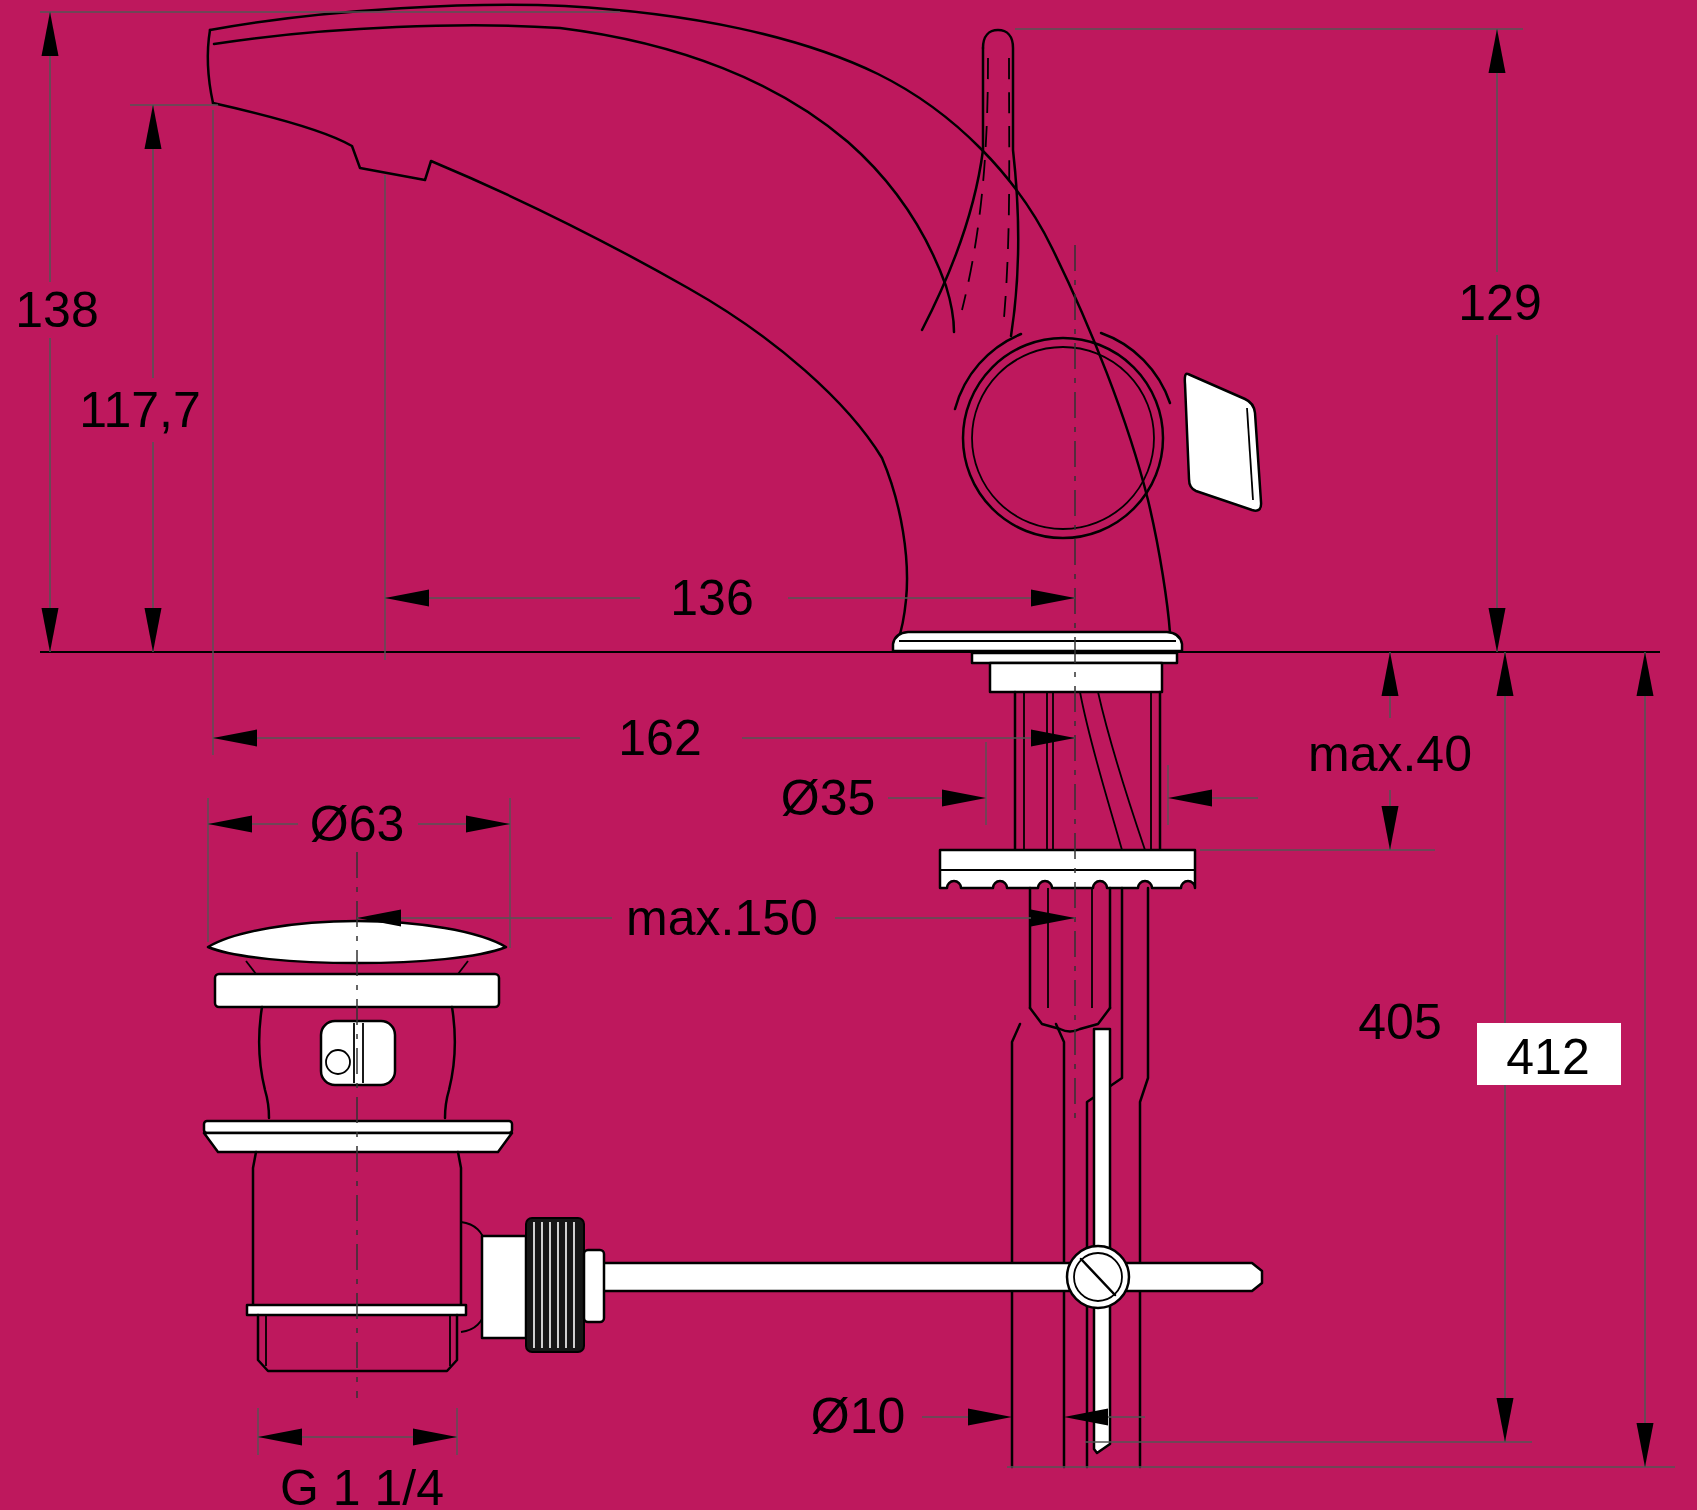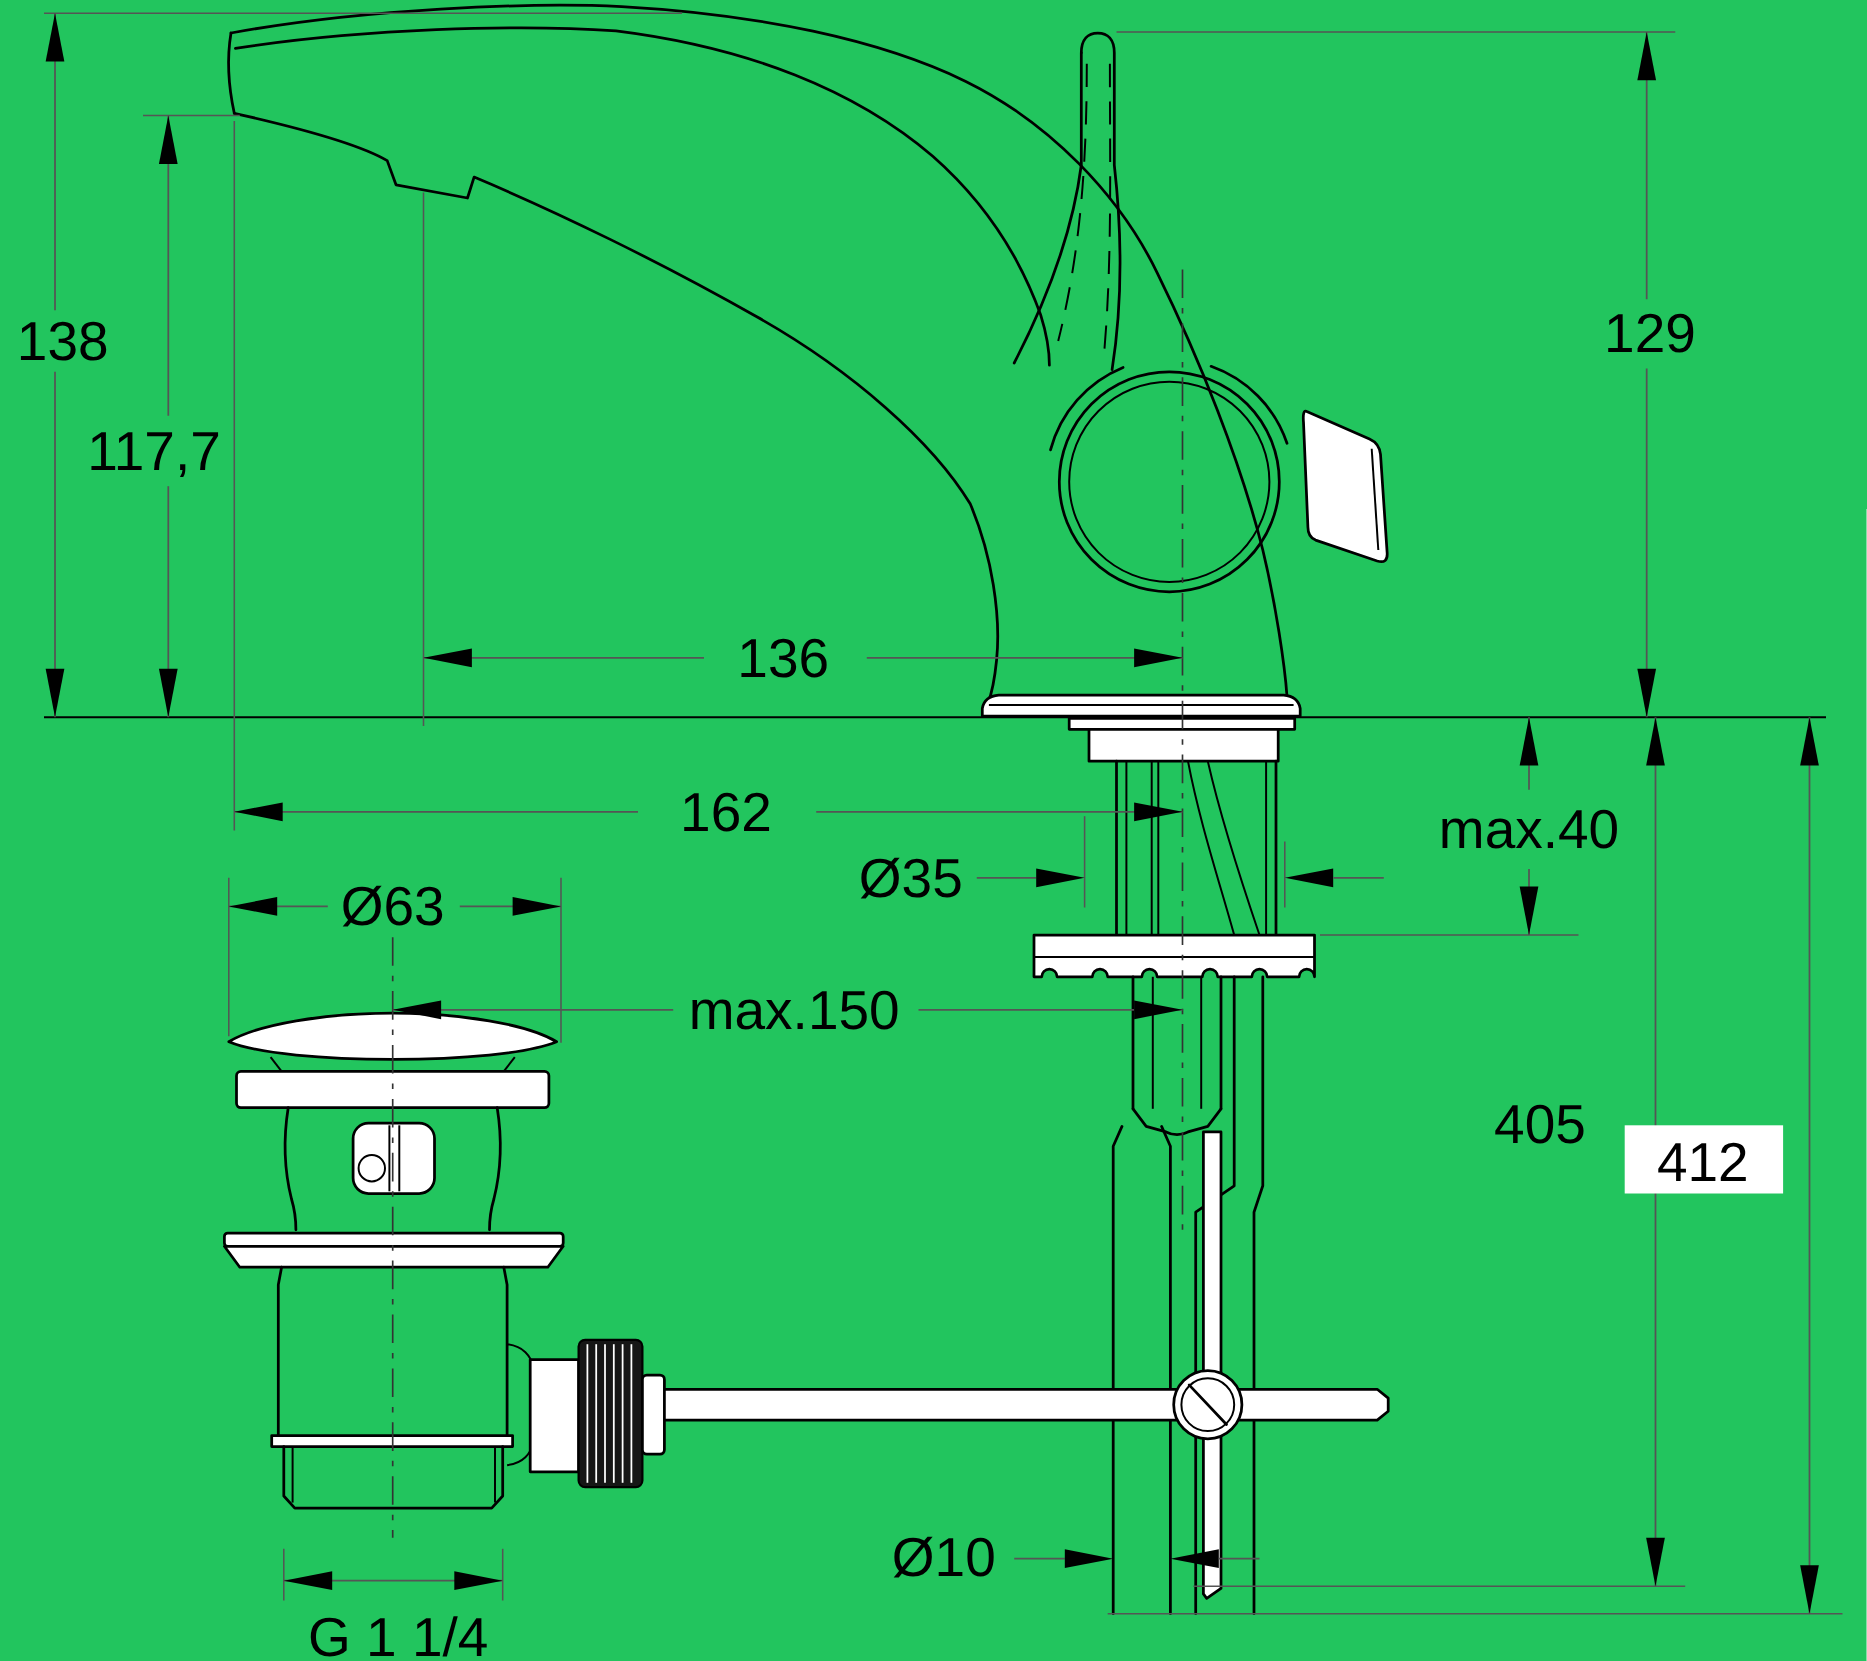--- a/index.html
+++ b/index.html
@@ -1,16 +1,16 @@
 <!DOCTYPE html>
 <html><head>
 <meta charset="utf-8">
 <style>
   html,body{margin:0;padding:0;background:#fff;}
-  .stage{width:1697px;height:1510px;position:relative;background:#22c55e;overflow:hidden;}
+  .stage{width:1697px;height:1510px;position:relative;background:#be185d;overflow:hidden;}
   svg{display:block;}
   text{font-family:"Liberation Sans","DejaVu Sans",sans-serif;font-size:50px;fill:#000;}
   .part{stroke:#000;stroke-width:2.5;fill:none;stroke-linecap:round;stroke-linejoin:round;}
   .partw{stroke:#000;stroke-width:2.5;fill:#fff;stroke-linejoin:round;}
   .thin{stroke:#000;stroke-width:1.8;fill:none;}
   .dim{stroke:#555;stroke-width:1.6;fill:none;}
   .ext{stroke:#555;stroke-width:1.4;fill:none;}
   .arr{fill:#000;stroke:none;}
   .cl{stroke:#333;stroke-width:1.5;fill:none;stroke-dasharray:26 9 5 9;}
   .hid{stroke:#000;stroke-width:1.8;fill:none;stroke-dasharray:21 13;}

